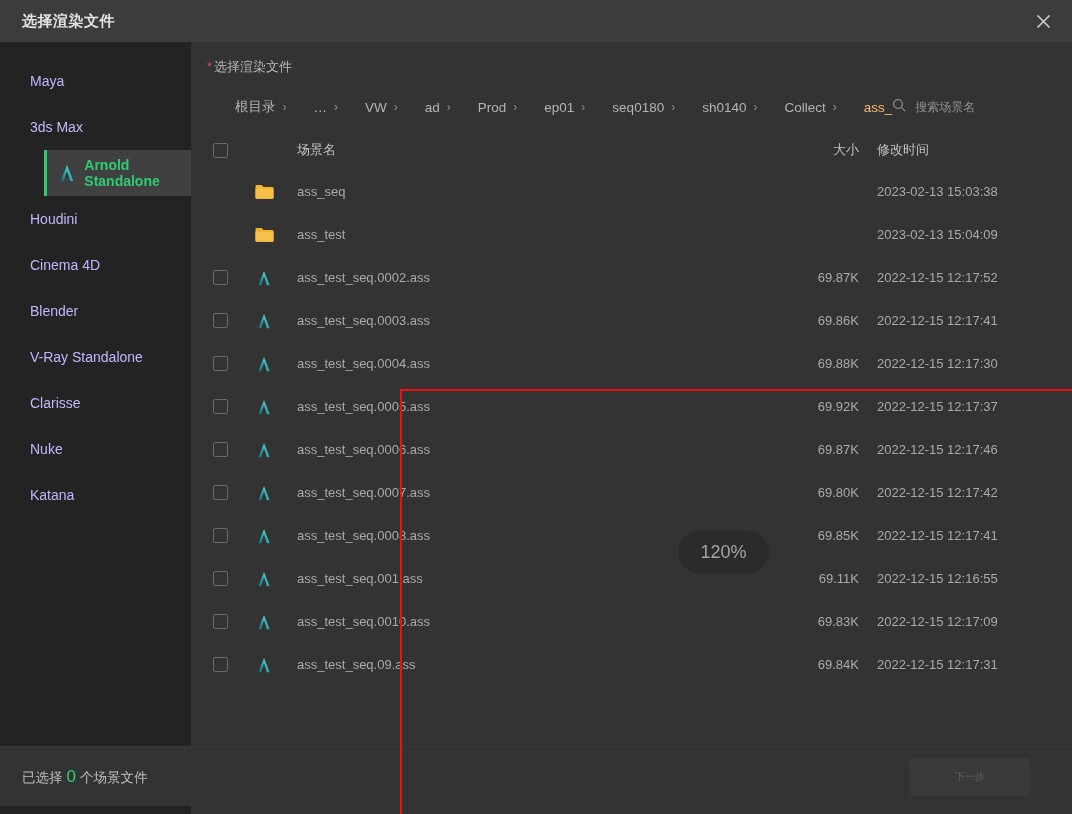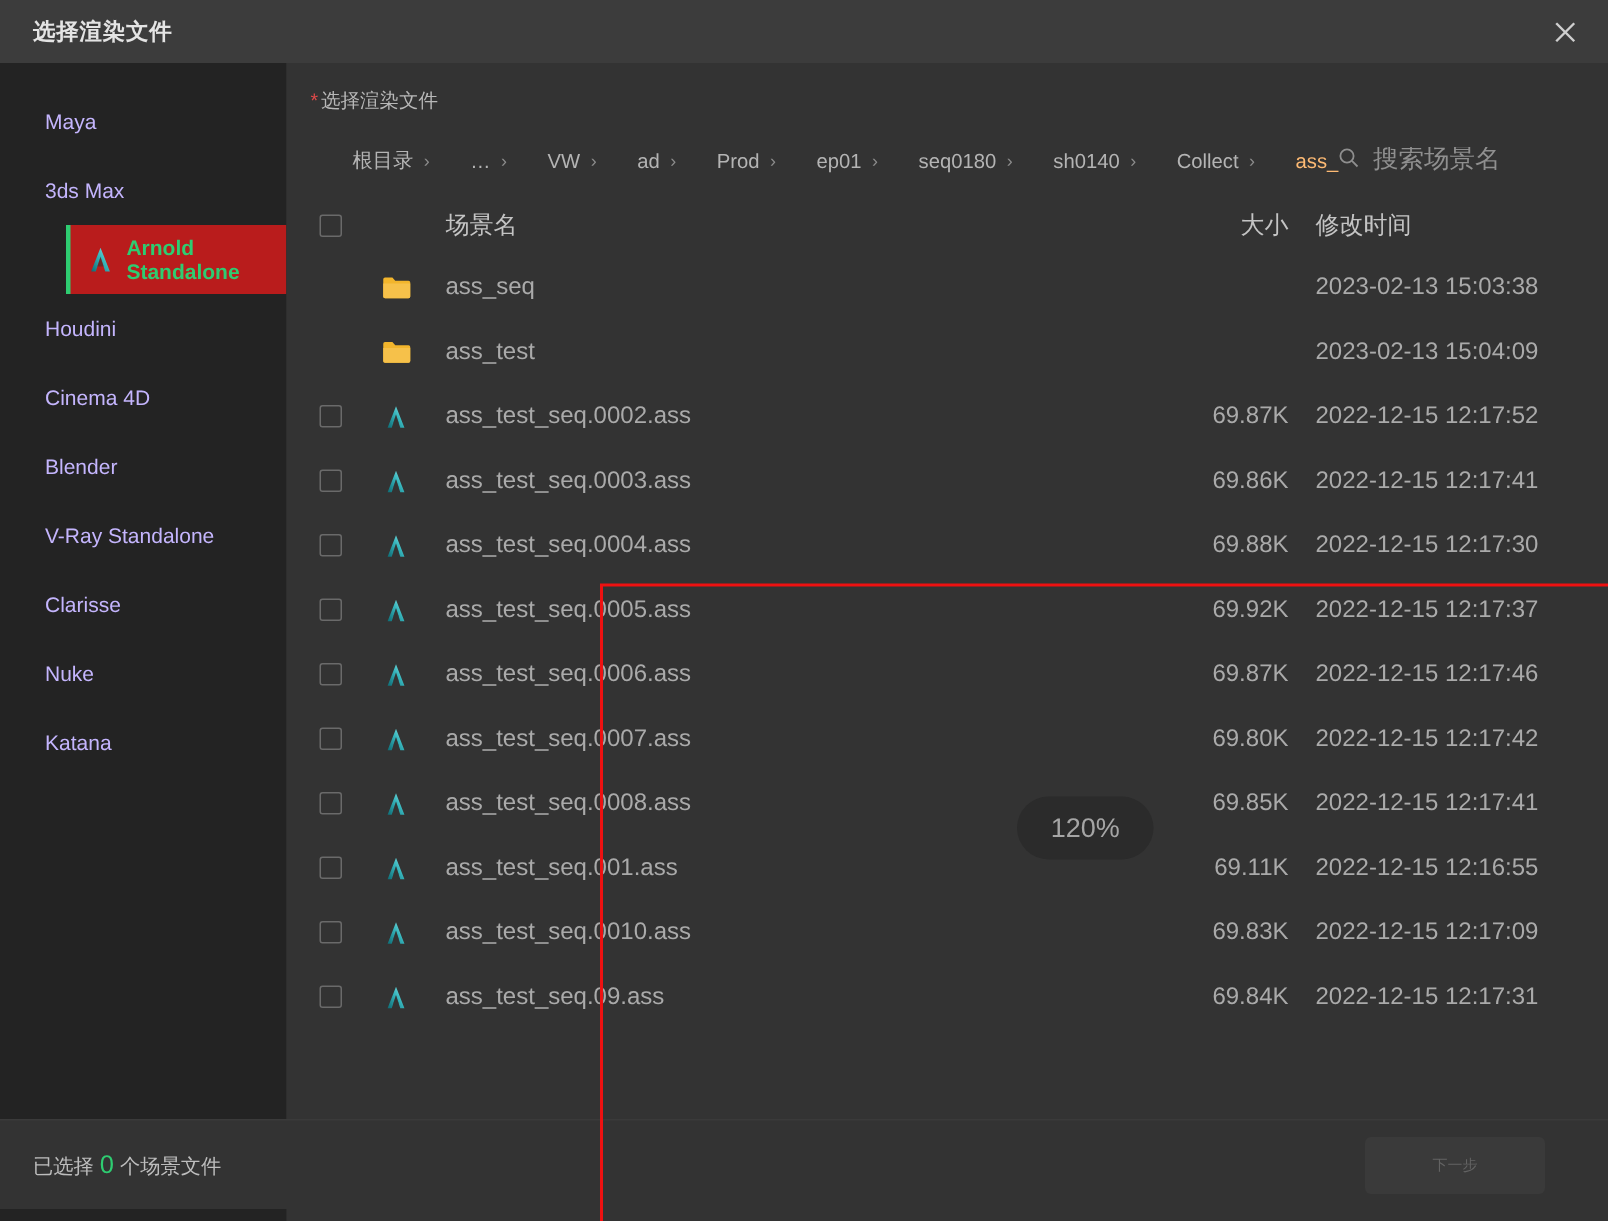--- a/index.html
+++ b/index.html
@@ -54,21 +54,21 @@
   .side-item {
     height: 46px;
     display: flex; align-items: center;
     padding-left: 30px;
     color: #c4b5fd;
     font-size: 14px;
     cursor: pointer;
     position: relative;
   }
   .side-item.active {
-    background: #b91c1c;
+    background: #404040;
     color: #2ecc71;
     font-weight: bold;
     padding-left: 12px;
     margin-left: 44px;
   }
   .side-item.active::before {
     content: "";
     position: absolute; left: 0; top: 0; bottom: 0;
     width: 3px; background: #2ecc71;
   }
@@ -105,34 +105,34 @@
   .crumb-sep {
     color: #8d8d8d; font-size: 12px;
     margin: 0 7px; user-select: none;
   }
   #search-box {
     display: flex; align-items: center;
     gap: 9px; margin-right: 30px;
   }
   #search-input {
     background: transparent; border: none; outline: none;
-    color: #fca5a5; font-size: 17px;
-    font-family: Liberation Mono, monospace;
+    color: #fca5a5; font-size: 12px;
+    font-family: Liberation Sans, sans-serif;
     width: 120px;
   }
   #search-input::placeholder { color: #8f8f8f; }
 
   
   #table-wrap { flex: 1; min-height: 0; position: relative; margin-top: 10px; }
 
   .row {
     display: flex; align-items: center;
     height: 43px;
     padding-left: 22px;
-    font-size: 16px;
+    font-size: 13px;
     color: #aaaaaa;
   }
   #head-row { color: #c4c4c4; height: 40px; }
   .c-check { width: 42px; display: flex; align-items: center; }
   .c-icon  { width: 42px; display: flex; align-items: center; }
   .c-name  { flex: 1; min-width: 0; overflow: hidden; white-space: nowrap; text-overflow: ellipsis; }
   .c-size  { width: 112px; text-align: right; padding-right: 18px; }
   .c-time  { width: 195px; }
 
   .checkbox {

